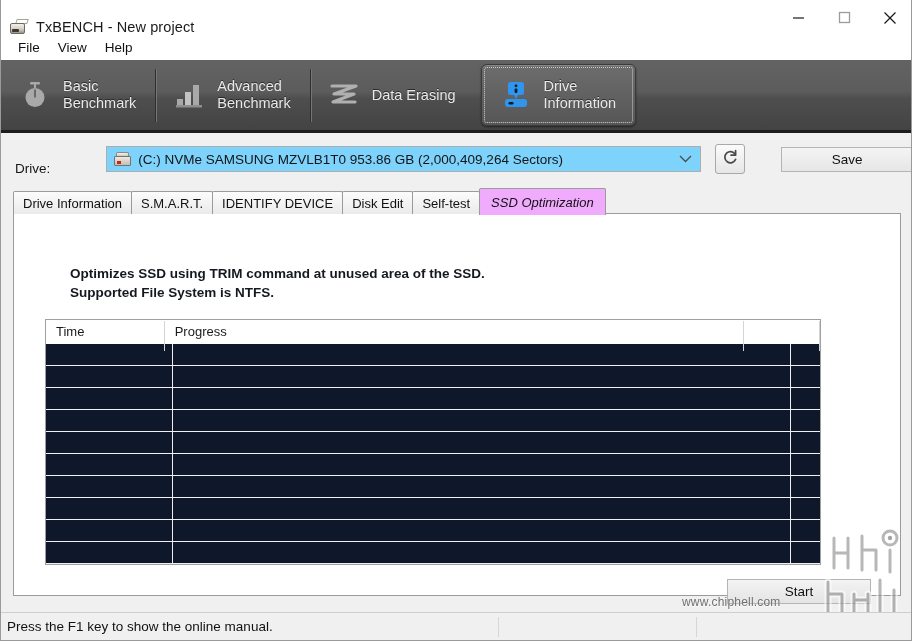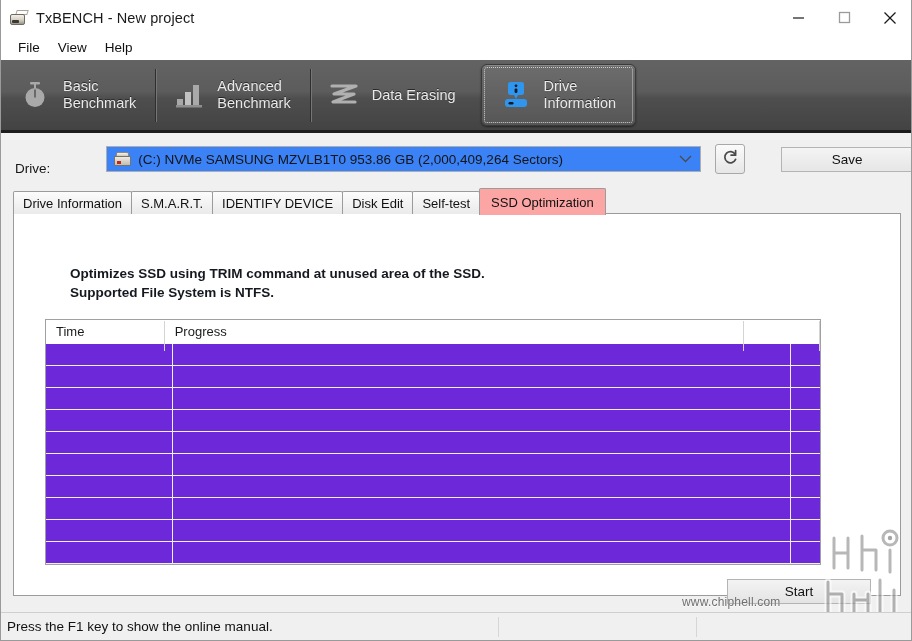--- a/index.html
+++ b/index.html
@@ -18,21 +18,21 @@
     border: 1px solid #9a9a9a;
     border-top: none;
     overflow: hidden;
   }
 
   
   .titlebar {
     position: absolute; left: 0; top: 0;
     width: 912px; height: 35px;
     background: #ffffff;
-    display: flex; align-items: center;
+    display: flex; align-items: flex-end;
   }
   .title-icon {
     margin-left: 9px; margin-right: 8px;
     width: 18px; height: 16px; position: relative;
   }
   .ti-body {
     position: absolute; left: 0; top: 4px;
     width: 15px; height: 11px;
     background: linear-gradient(#f3f0ea, #d4cfc3 55%, #9b958a);
     border: 1px solid #6e6a62;
@@ -128,21 +128,21 @@
     width: 912px; height: 46px;
     display: flex; align-items: center;
   }
   .drive-label {
     margin-left: 14px; width: 92px;
     font-size: 13.5px; color: #161616; margin-top: 19px;
   }
   .drive-combo {
     position: relative;
     width: 600px; height: 26px;
-    background: #3b82f6;
+    background: #7dd3fc;
     border: 1px solid #adadad;
     display: flex; align-items: center;
   }
   .dc-icon {
     margin-left: 7px; margin-right: 7px;
     width: 17px; height: 14px; position: relative; flex: none;
   }
   .dc-top {
     position: absolute; left: 2px; top: 0;
     width: 13px; height: 4px;
@@ -204,44 +204,45 @@
     display: flex; align-items: center;
     font-size: 13px; color: #111;
     background: linear-gradient(#fcfcfc, #eaeaea);
     border: 1px solid #9b9b9b;
     border-bottom: none;
     margin-right: -1px;
     border-radius: 2px 2px 0 0;
   }
   .tab.active {
     height: 27px;
-    background: #fca5a5;
+    background: #f0abfc;
     z-index: 4;
     margin-bottom: -1px;
     padding: 11px 11px;
     position: relative;
+    font-style: italic;
   }
   .tabpanel {
     position: absolute; left: 0; top: 25px;
     width: 888px; height: 383px;
     background: #ffffff;
     border: 1px solid #9b9b9b;
   }
 
   .desc {
     position: absolute; left: 56px; top: 50px;
     font-size: 13.5px; font-weight: bold; color: #15191f;
     line-height: 19px; white-space: pre-line;
   }
 
   
   .listview {
     position: absolute; left: 31px; top: 105px;
     width: 776px; height: 246px;
-    background: #6d28d9;
+    background: #0f172a;
     border: 1px solid #a0a0a0;
     overflow: hidden;
   }
   .lv-header {
     position: relative;
     height: 24px;
     display: flex;
     background: #ffffff;
   }
   .lv-col {

